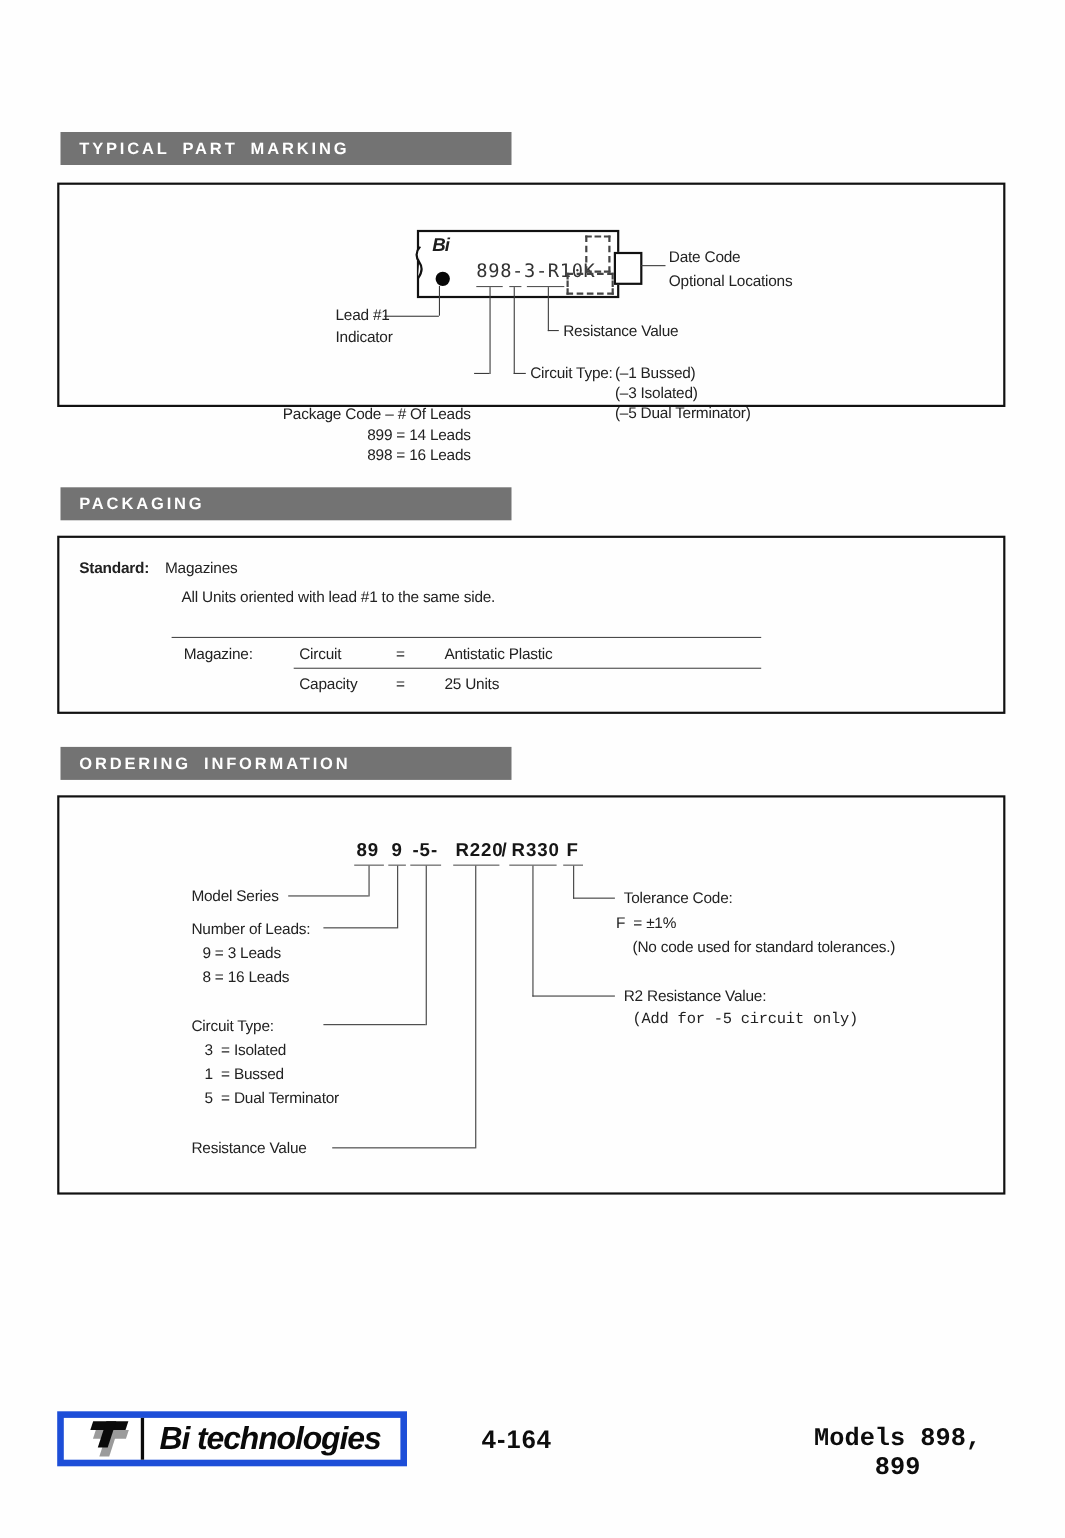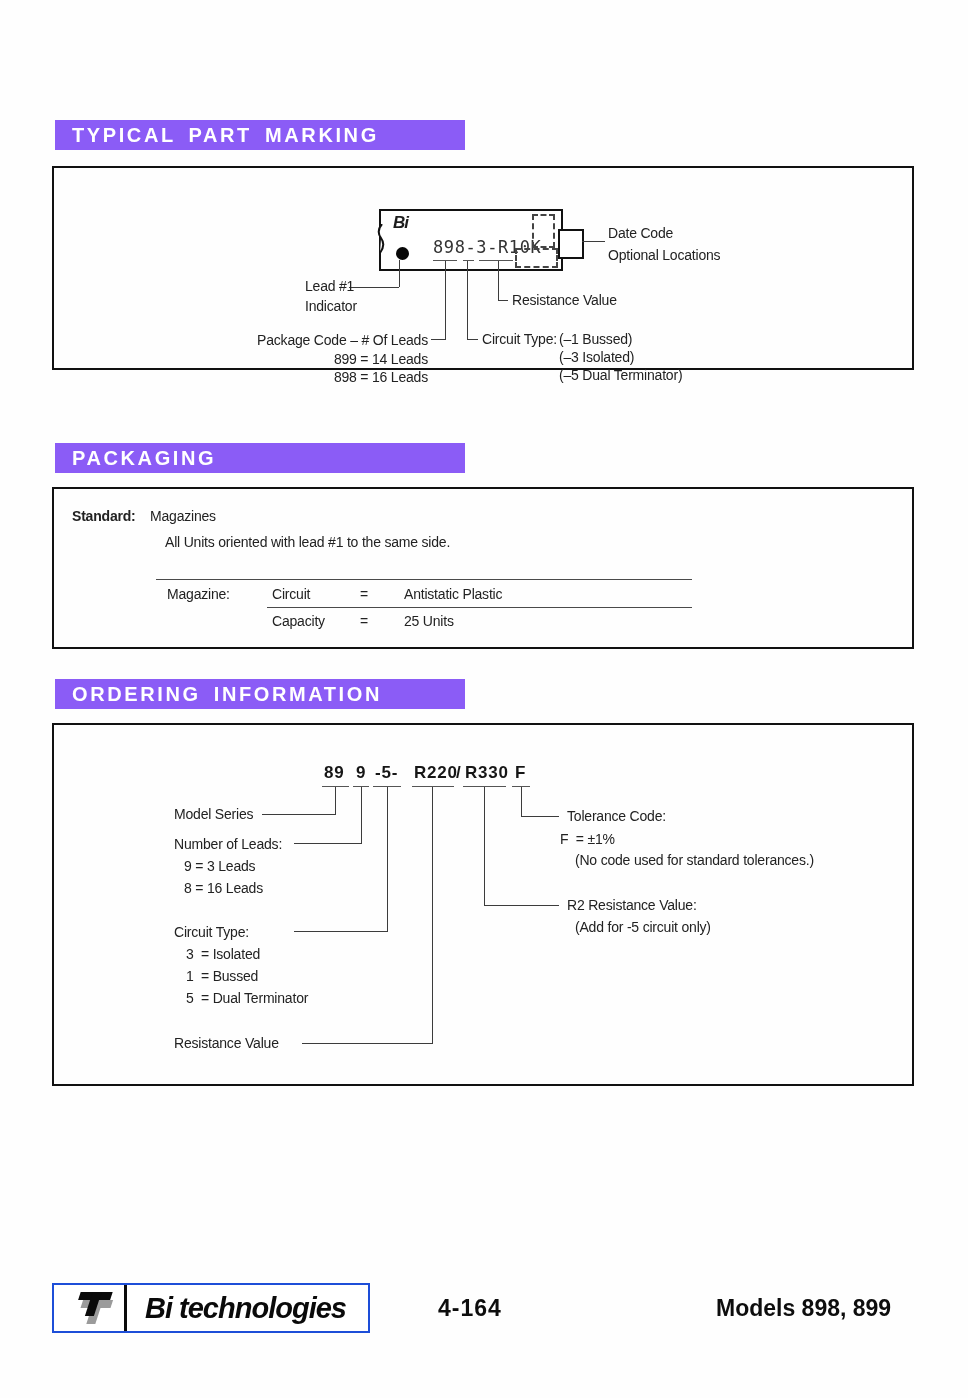--- a/index.html
+++ b/index.html
@@ -1,39 +1,39 @@
 <!DOCTYPE html>
 <html><head>
 <meta charset="utf-8">
 <style>
   html,body{margin:0;padding:0;background:#e8e8e8;}
   #page{position:relative;width:968px;height:1398px;background:#fefefe;margin:0 auto;
         font-family:"Liberation Sans",sans-serif;color:#1d1d1d;overflow:hidden;}
-  .hdr-bar{position:absolute;left:55px;width:410px;height:30px;background:#8b5cf6;color:#fff;
-           font-weight:bold;font-size:20px;letter-spacing:2.6px;word-spacing:5px;
+  .hdr-bar{position:absolute;left:55px;width:410px;height:30px;background:#737373;color:#fff;
+           font-weight:bold;font-size:15px;letter-spacing:2.6px;word-spacing:5px;
            line-height:31px;padding-left:17px;box-sizing:border-box;}
   .panel{position:absolute;left:52px;width:862px;border:2px solid #111;background:#fefefe;box-sizing:border-box;}
   .lbl{position:absolute;font-size:14px;letter-spacing:-0.2px;white-space:pre;color:#222;}
   .bold{font-weight:bold;}
   .lineH{position:absolute;border-top:1.5px solid #3c3c3c;height:0;}
   .lineV{position:absolute;border-left:1.5px solid #3c3c3c;width:0;}
   .rule{position:absolute;border-top:1.5px solid #4a4a4a;height:0;}
   
   #chip{position:absolute;left:325px;top:41px;width:180px;height:58px;border:2px solid #111;background:#fff;}
   #chip-logo{position:absolute;left:12px;top:2px;font-weight:bold;font-style:italic;font-size:17px;letter-spacing:-1px;}
   #chip-dot{position:absolute;left:15px;top:36px;width:13px;height:13px;border-radius:50%;background:#070707;}
   #chip-marking{position:absolute;left:52px;top:26px;font-family:"DejaVu Sans Mono",monospace;
                 font-size:17px;letter-spacing:0.6px;color:#333;}
   .mark-u{position:absolute;top:49px;border-top:1.5px solid #555;height:0;}
   .dashbox{position:absolute;border:2px dashed #444;background:transparent;}
   
   .pn{position:absolute;top:38px;font-weight:bold;font-size:17px;letter-spacing:0.8px;color:#161616;}
   .pn-u{position:absolute;top:61px;border-top:1.5px solid #555;height:0;}
   
-  #logo-box{position:absolute;left:52px;top:1283px;width:318px;height:50px;border:2px solid #1d4ed8;
+  #logo-box{position:absolute;left:52px;top:1283px;width:318px;height:50px;border:6px solid #1d4ed8;
             background:#fff;box-sizing:border-box;display:flex;align-items:center;}
   #logo-tt{width:73px;height:100%;border-right:3px solid #0a0a0a;box-sizing:border-box;
            display:flex;align-items:center;justify-content:center;}
   #logo-text{flex:1;text-align:center;font-weight:bold;font-style:italic;font-size:29px;
              letter-spacing:-1px;color:#0a0a0a;padding-right:4px;}
   .foot-txt{position:absolute;top:1295px;font-weight:bold;font-size:23px;color:#0d0d0d;}
 </style>
 </head>
 <body>
 
@@ -70,21 +70,21 @@
     <div class="lineV" style="left:391px;top:93px;height:79px;"></div>
     <div class="lineH" style="left:377px;top:171px;width:14px;"></div>
     <div class="lineV" style="left:413px;top:93px;height:79px;"></div>
     <div class="lineH" style="left:413px;top:171px;width:11px;"></div>
     <div class="lineV" style="left:444px;top:93px;height:40px;"></div>
     <div class="lineH" style="left:444px;top:132px;width:10px;"></div>
 
     <div class="lbl" style="left:458px;top:124px;">Resistance Value</div>
 
     <div style="position:absolute;left:120px;top:163px;width:254px;text-align:right;">
-      <div class="lbl" style="position:static;line-height:18.5px;">Package Code – # Of Leads</div>
+      <div class="lbl" style="position:static;line-height:18.5px;margin-top:36px;">Package Code – # Of Leads</div>
       <div class="lbl" style="position:static;line-height:18.5px;text-align:right;">899 = 14 Leads</div>
       <div class="lbl" style="position:static;line-height:18.5px;">898 = 16 Leads</div>
     </div>
 
     <div class="lbl" style="left:428px;top:163px;">Circuit Type:</div>
     <div class="lbl" style="left:505px;top:163px;">(–1 Bussed)</div>
     <div class="lbl" style="left:505px;top:181px;">(–3 Isolated)</div>
     <div class="lbl" style="left:505px;top:199px;">(–5 Dual Terminator)</div>
   </div>
 
@@ -146,32 +146,32 @@
     <div class="lbl" style="left:120px;top:199px;">Circuit Type:</div>
     <div class="lbl" style="left:132px;top:221px;">3  = Isolated</div>
     <div class="lbl" style="left:132px;top:243px;">1  = Bussed</div>
     <div class="lbl" style="left:132px;top:265px;">5  = Dual Terminator</div>
     <div class="lbl" style="left:120px;top:310px;">Resistance Value</div>
 
     <div class="lbl" style="left:513px;top:83px;">Tolerance Code:</div>
     <div class="lbl" style="left:506px;top:106px;">F  = ±1%</div>
     <div class="lbl" style="left:521px;top:127px;">(No code used for standard tolerances.)</div>
     <div class="lbl" style="left:513px;top:172px;">R2 Resistance Value:</div>
-    <div class="lbl" style="left:521px;top:194px;">(Add for -5 circuit only)</div>
+    <div class="lbl" style="left:521px;top:194px;font-family:Liberation Mono, monospace;">(Add for -5 circuit only)</div>
   </div>
 
   <div id="logo-box">
     <div id="logo-tt">
       <svg width="52" height="40" viewBox="0 0 52 40">
         <g transform="skewX(-18) translate(14,0)">
           <rect x="10" y="12" width="30" height="8" fill="#9b9b9b"></rect>
           <rect x="21" y="12" width="9" height="24" fill="#9b9b9b"></rect>
           <rect x="5" y="4" width="32" height="8" fill="#0a0a0a"></rect>
           <rect x="17" y="4" width="9" height="24" fill="#0a0a0a"></rect>
         </g>
       </svg>
     </div>
     <div id="logo-text">Bi technologies</div>
   </div>
   <div class="foot-txt" style="left:438px;letter-spacing:1px;">4-164</div>
-  <div class="foot-txt" style="left:716px;width:200px;text-align:left;">Models 898, 899</div>
+  <div class="foot-txt" style="left:716px;width:200px;text-align:center;font-family:Liberation Mono, monospace;">Models 898, 899</div>
 
 </div>
 
 </body></html>

